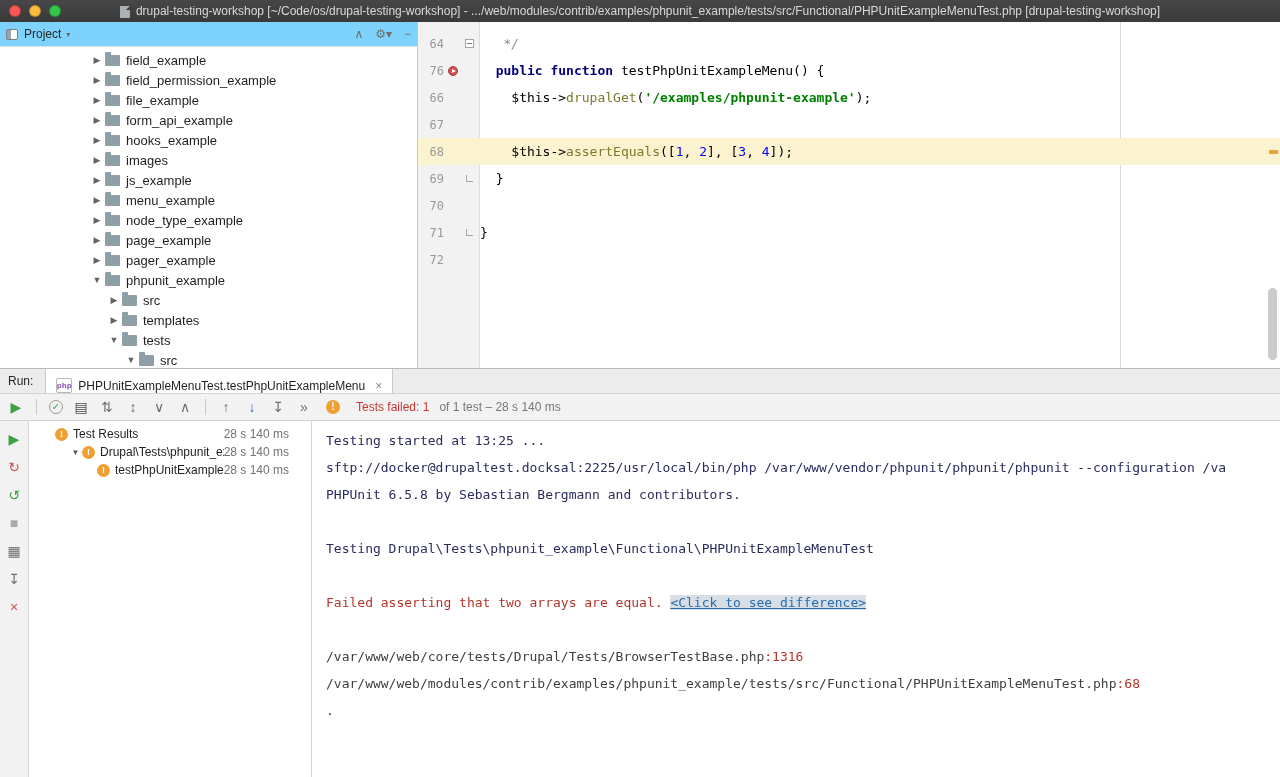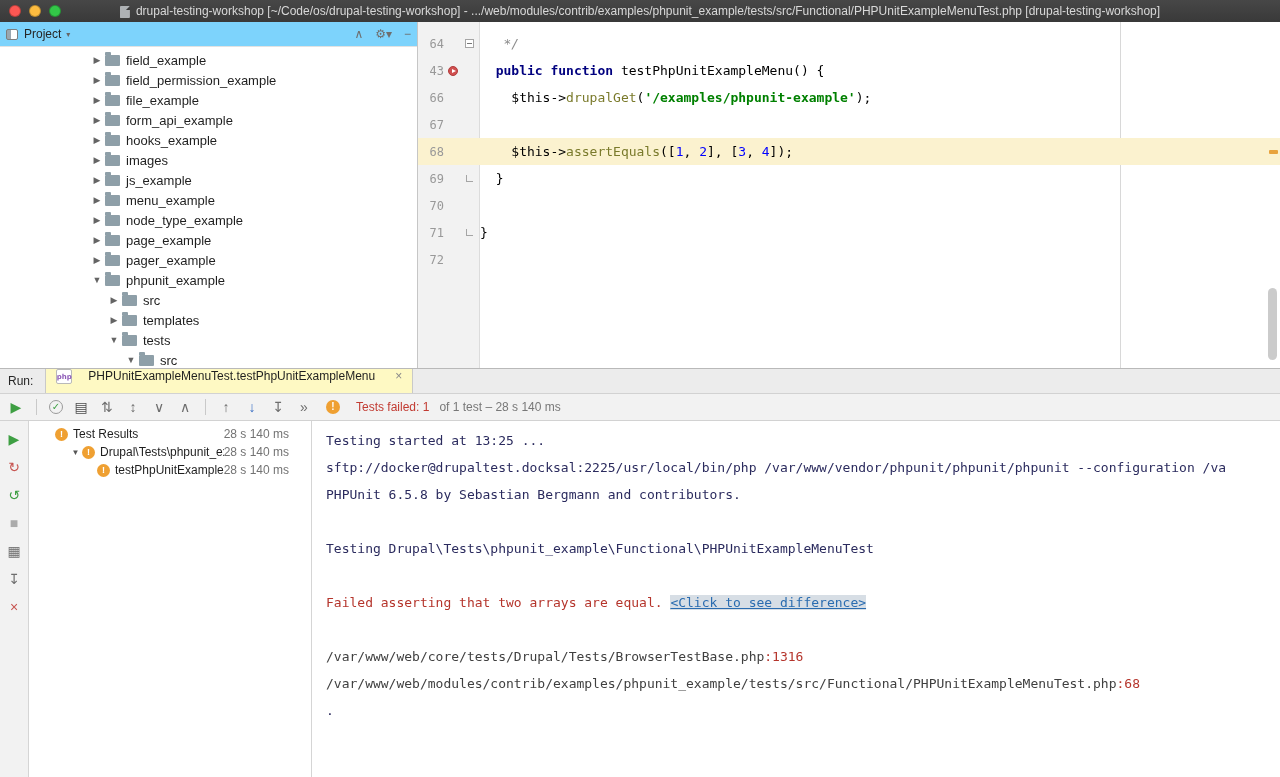--- a/index.html
+++ b/index.html
@@ -63,21 +63,21 @@
   .tok-nm{color:#0000ff}
   .ed-scroll-thumb{position:absolute;right:3px;top:266px;width:9px;height:72px;border-radius:5px;
     background:rgba(140,140,140,.45)}
   .stripe-mark{position:absolute;right:2px;top:128px;width:9px;height:4px;background:#e8a33d;border-radius:1px}
 
   
   .run-panel{position:absolute;top:368px;left:0;right:0;bottom:0;border-top:1px solid #b9b9b9;
     display:flex;flex-direction:column;background:#fff}
   .run-tabs{height:25px;background:#ececec;border-bottom:1px solid #d2d2d2;display:flex;align-items:stretch;flex:none}
   .run-label{font-size:12px;color:#262626;align-self:center;margin:0 12px 0 8px}
-  .run-tab{display:flex;align-items:flex-start;gap:16px;padding:0 10px;background:#fef9c3;
+  .run-tab{display:flex;align-items:flex-end;gap:6px;padding:0 10px;background:#ffffff;
     border-left:1px solid #c9c9c9;border-right:1px solid #c9c9c9;font-size:12px;color:#1f1f1f}
   .php-icon{width:16px;height:15px;background:#fff;border:1px solid #b9b9b9;border-radius:2px;
     font:bold 7px "DejaVu Sans",sans-serif;color:#8e5bb8;display:flex;align-items:center;justify-content:center}
   .tab-close{color:#8a8a8a;font-size:12px;margin-left:4px}
   .run-toolbar{height:27px;background:#f2f2f2;border-bottom:1px solid #d2d2d2;display:flex;align-items:center;
     padding-left:8px;gap:10px;flex:none}
   .tb-icon{font-size:14px;line-height:1;cursor:default;display:inline-flex;align-items:center;justify-content:center;
     min-width:16px;height:16px}
   .tb-sep{width:1px;height:16px;background:#c9c9c9;margin:0 2px}
   .green{color:#3e9f43}.red{color:#c75450}.gray{color:#6e6e6e}.blue{color:#3a6fc4}
@@ -230,21 +230,21 @@
             <span class="lnum">64</span>
             <span class="gicon"></span>
             <span class="gfold">
               <span class="fold-start"></span>
             </span>
           </div>
           <div class="ed-code"><span class="tok-cm">   */</span></div>
         </div>
         <div class="ed-row">
           <div class="ed-gutter">
-            <span class="lnum">43</span>
+            <span class="lnum">76</span>
             <span class="gicon">
               <span class="test-failed-icon"></span>
             </span>
             <span class="gfold"></span>
           </div>
           <div class="ed-code"><span class="tok-pl">  </span><span class="tok-kw">public function</span><span class="tok-pl"> testPhpUnitExampleMenu() {</span></div>
         </div>
         <div class="ed-row">
           <div class="ed-gutter">
             <span class="lnum">66</span>

